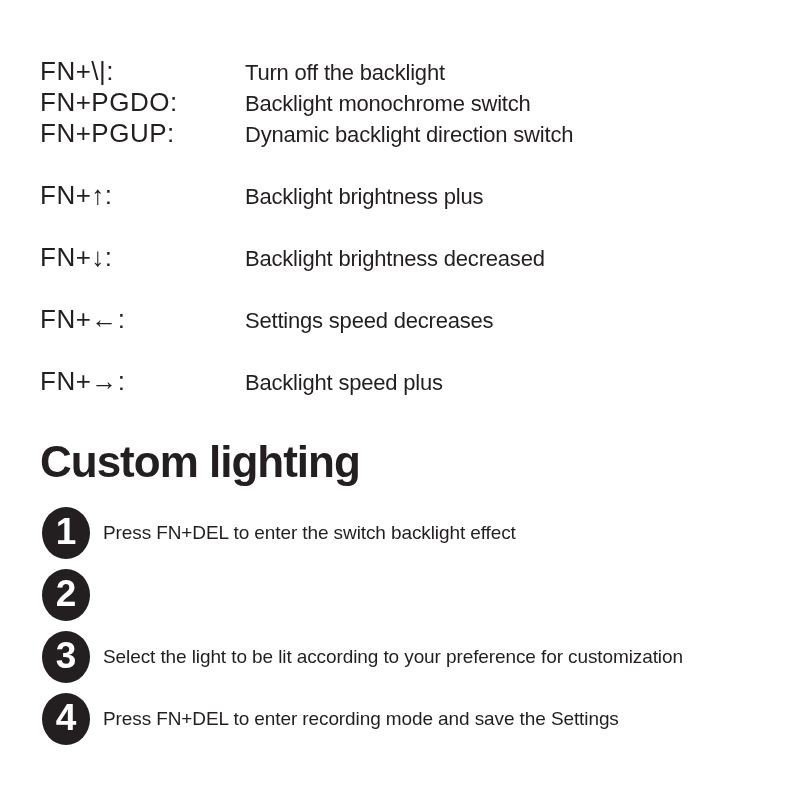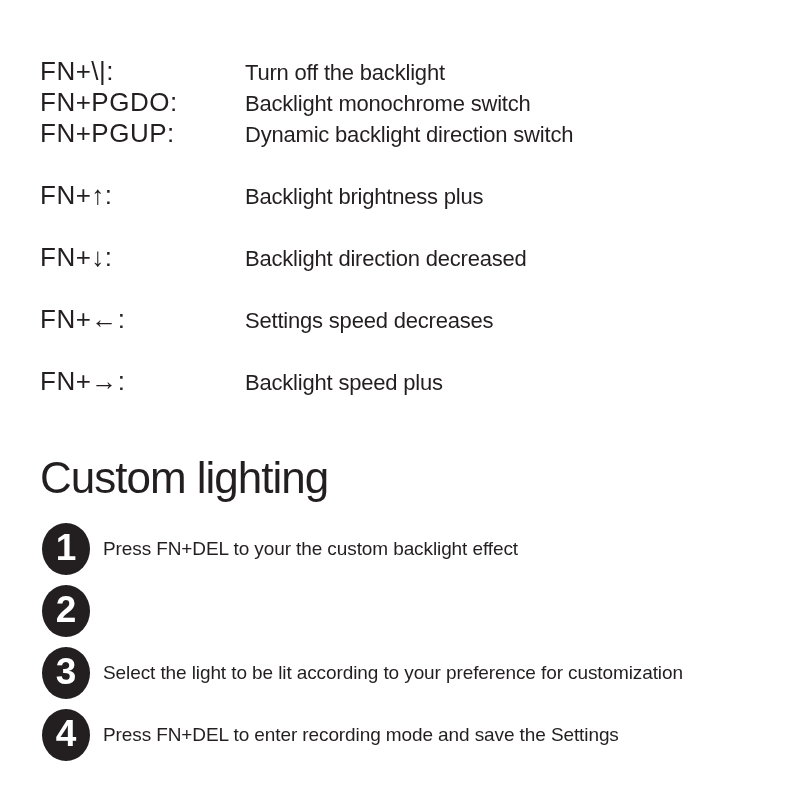--- a/index.html
+++ b/index.html
@@ -25,23 +25,23 @@
   .row.gap-before { margin-top: 31px; }
   .key {
     flex: 0 0 205px;
     font-size: 26px;
     letter-spacing: 0.5px;
   }
   .desc { font-size: 22px; letter-spacing: -0.2px; }
 
   
   .section-title {
-    margin-top: 24px;
+    margin-top: 8px;
     font-size: 44px;
-    font-weight: normal;
+    font-weight: bold;
     letter-spacing: -1px;
     line-height: 52px;
   }
 
   
   .steps { margin-top: 14px; }
   .step {
     display: flex;
     align-items: center;
     height: 62px;
@@ -85,38 +85,38 @@
     <div class="row">
       <span class="key">FN+PGUP:</span>
       <span class="desc">Dynamic backlight direction switch</span>
     </div>
     <div class="row spaced gap-before">
       <span class="key">FN+↑:</span>
       <span class="desc">Backlight brightness plus</span>
     </div>
     <div class="row spaced">
       <span class="key">FN+↓:</span>
-      <span class="desc">Backlight direction decreased</span>
+      <span class="desc">Backlight brightness decreased</span>
     </div>
     <div class="row spaced">
       <span class="key">FN+←:</span>
       <span class="desc">Settings speed decreases</span>
     </div>
     <div class="row spaced">
       <span class="key">FN+→:</span>
       <span class="desc">Backlight speed plus</span>
     </div>
   </div>
 
   <h1 class="section-title">Custom lighting</h1>
 
   <div class="steps">
     <div class="step">
       <span class="badge">1</span>
-      <span class="step-text">Press FN+DEL to your the custom backlight effect</span>
+      <span class="step-text">Press FN+DEL to enter the switch backlight effect</span>
     </div>
     <div class="step">
       <span class="badge">2</span>
     </div>
     <div class="step">
       <span class="badge">3</span>
       <span class="step-text">Select the light to be lit according to your preference for customization</span>
     </div>
     <div class="step">
       <span class="badge">4</span>

